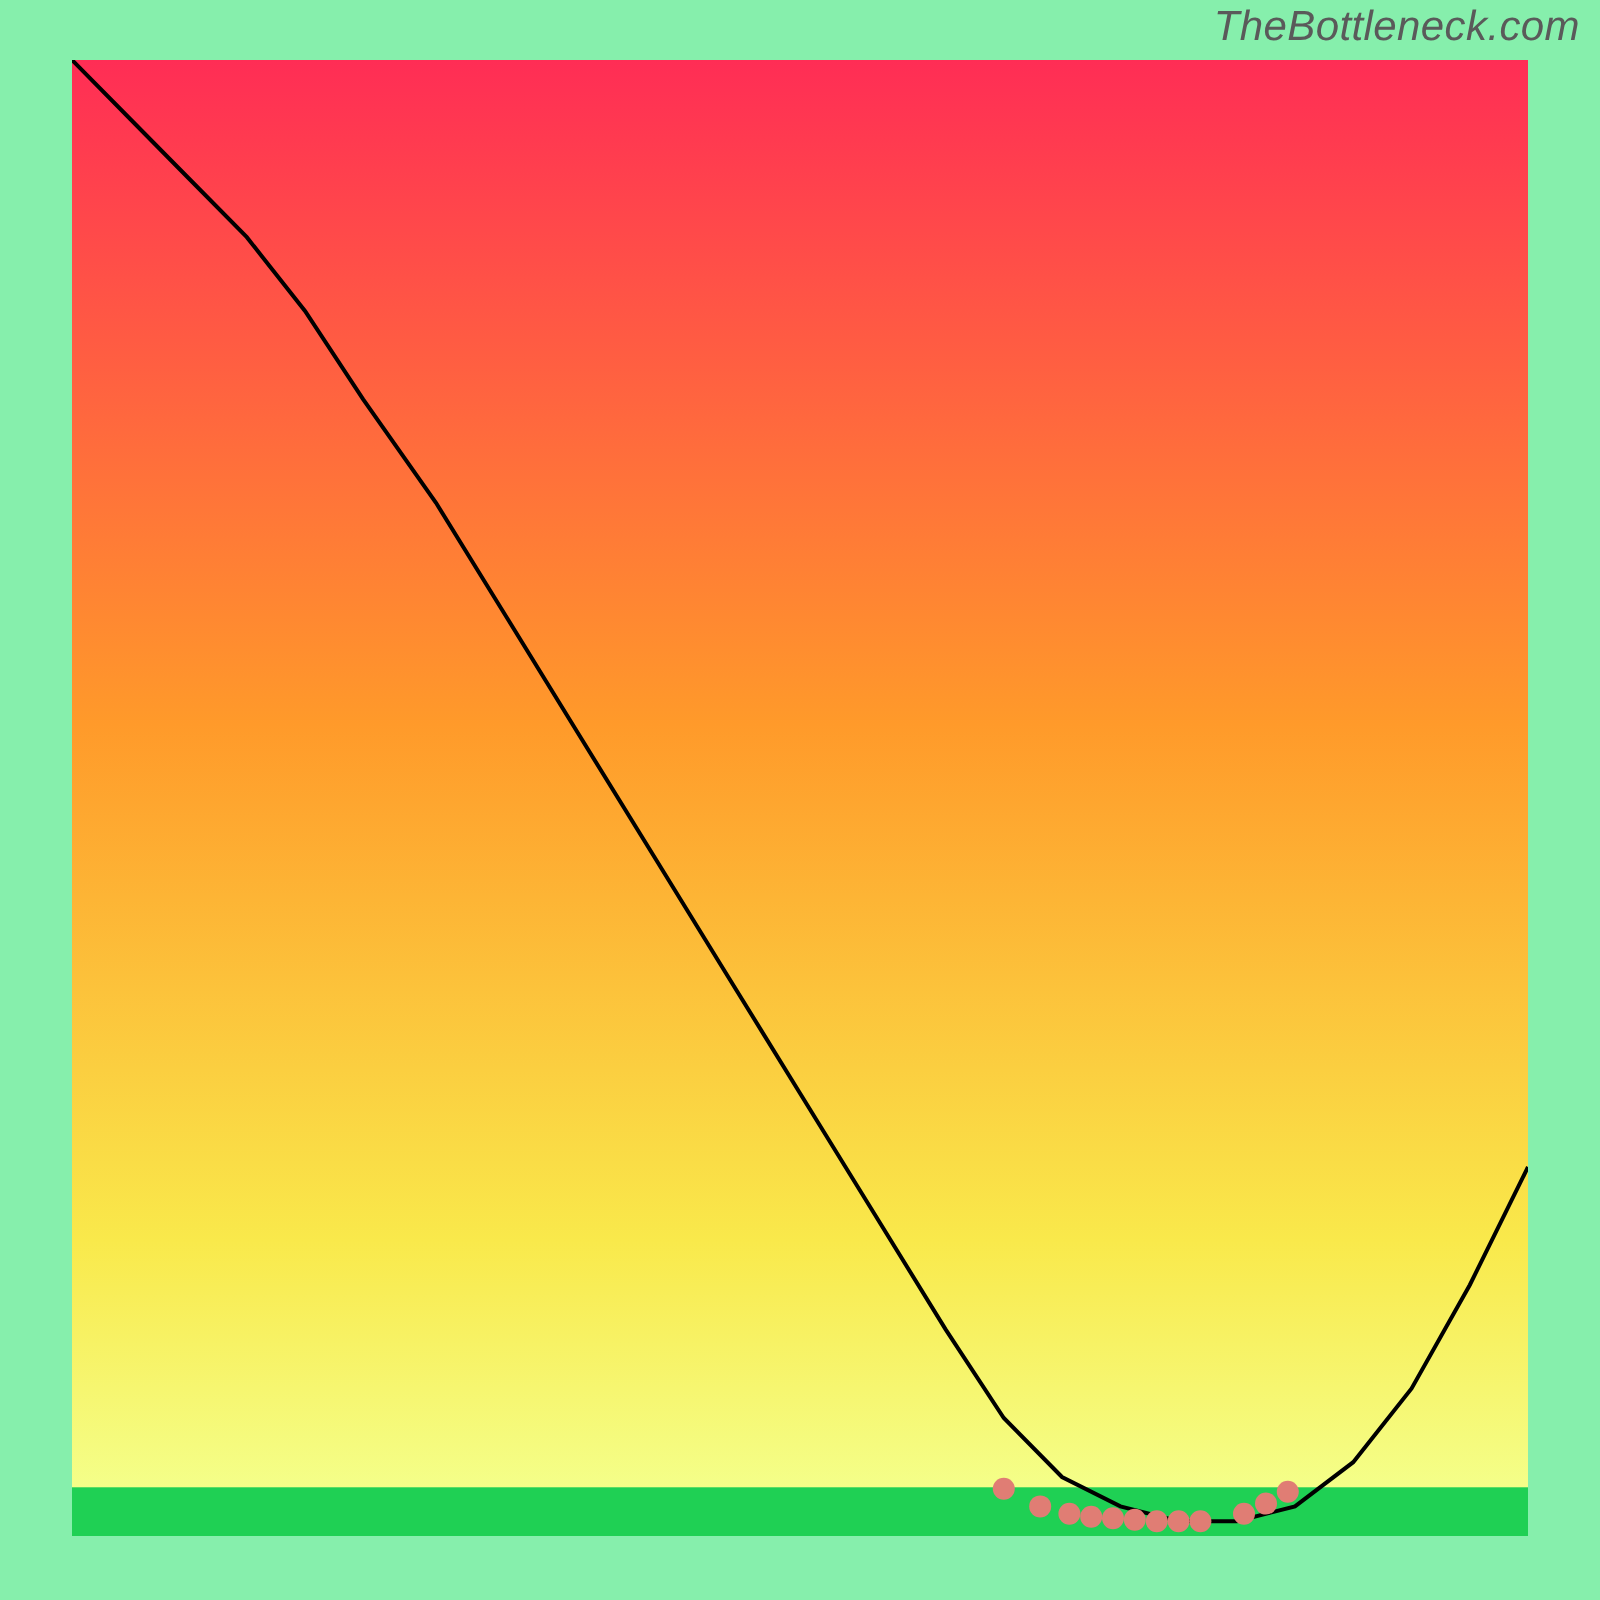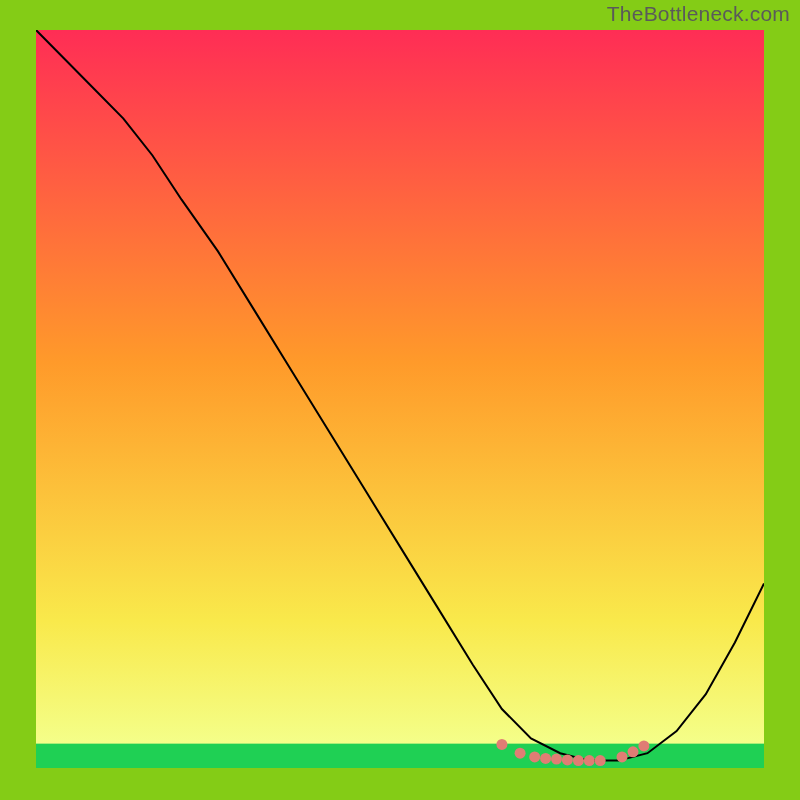--- a/index.html
+++ b/index.html
@@ -8,21 +8,22 @@
     width: 800px;
     height: 800px;
     background: #000;
     font-family: Arial, Helvetica, sans-serif;
     overflow: hidden;
   }
   .frame {
     position: relative;
     width: 800px;
     height: 800px;
-    background: #84cc16;
+    background: #86efac;
+    font-style: italic;
   }
   .watermark {
     position: absolute;
     top: 2px;
     right: 10px;
     color: #5a5a5a;
     font-size: 21px;
     font-weight: 500;
     letter-spacing: 0.2px;
   }

